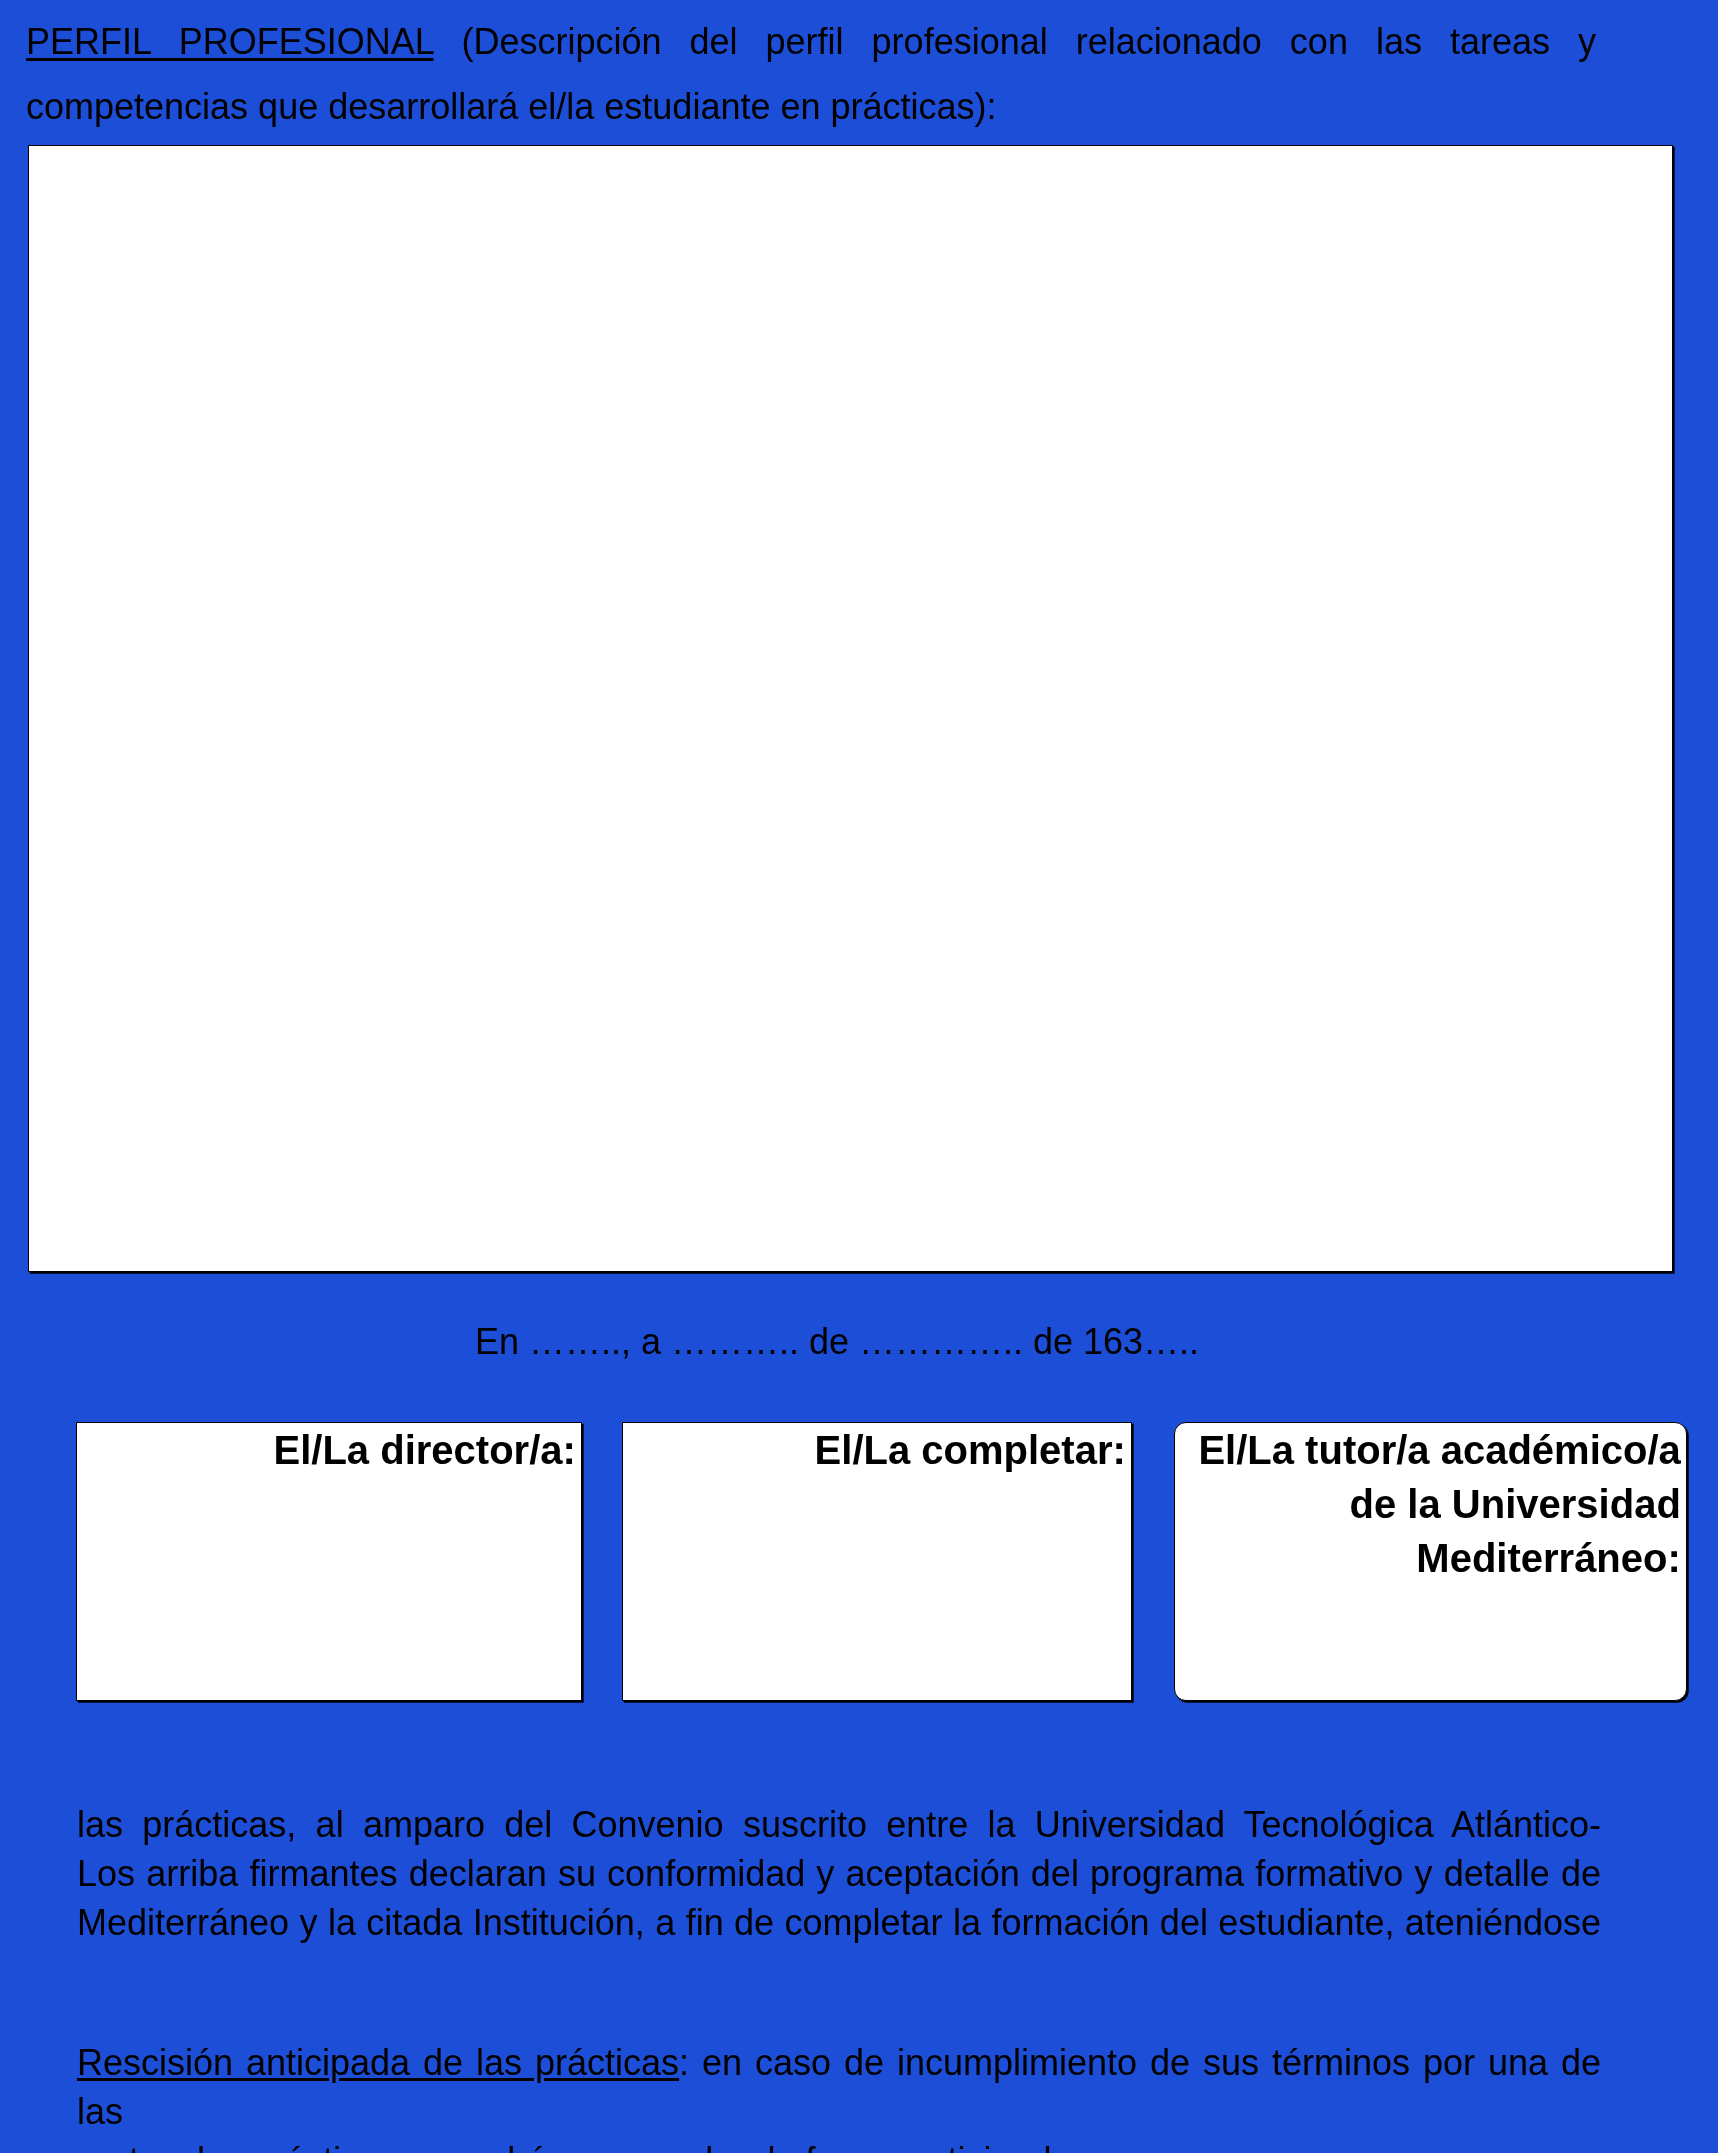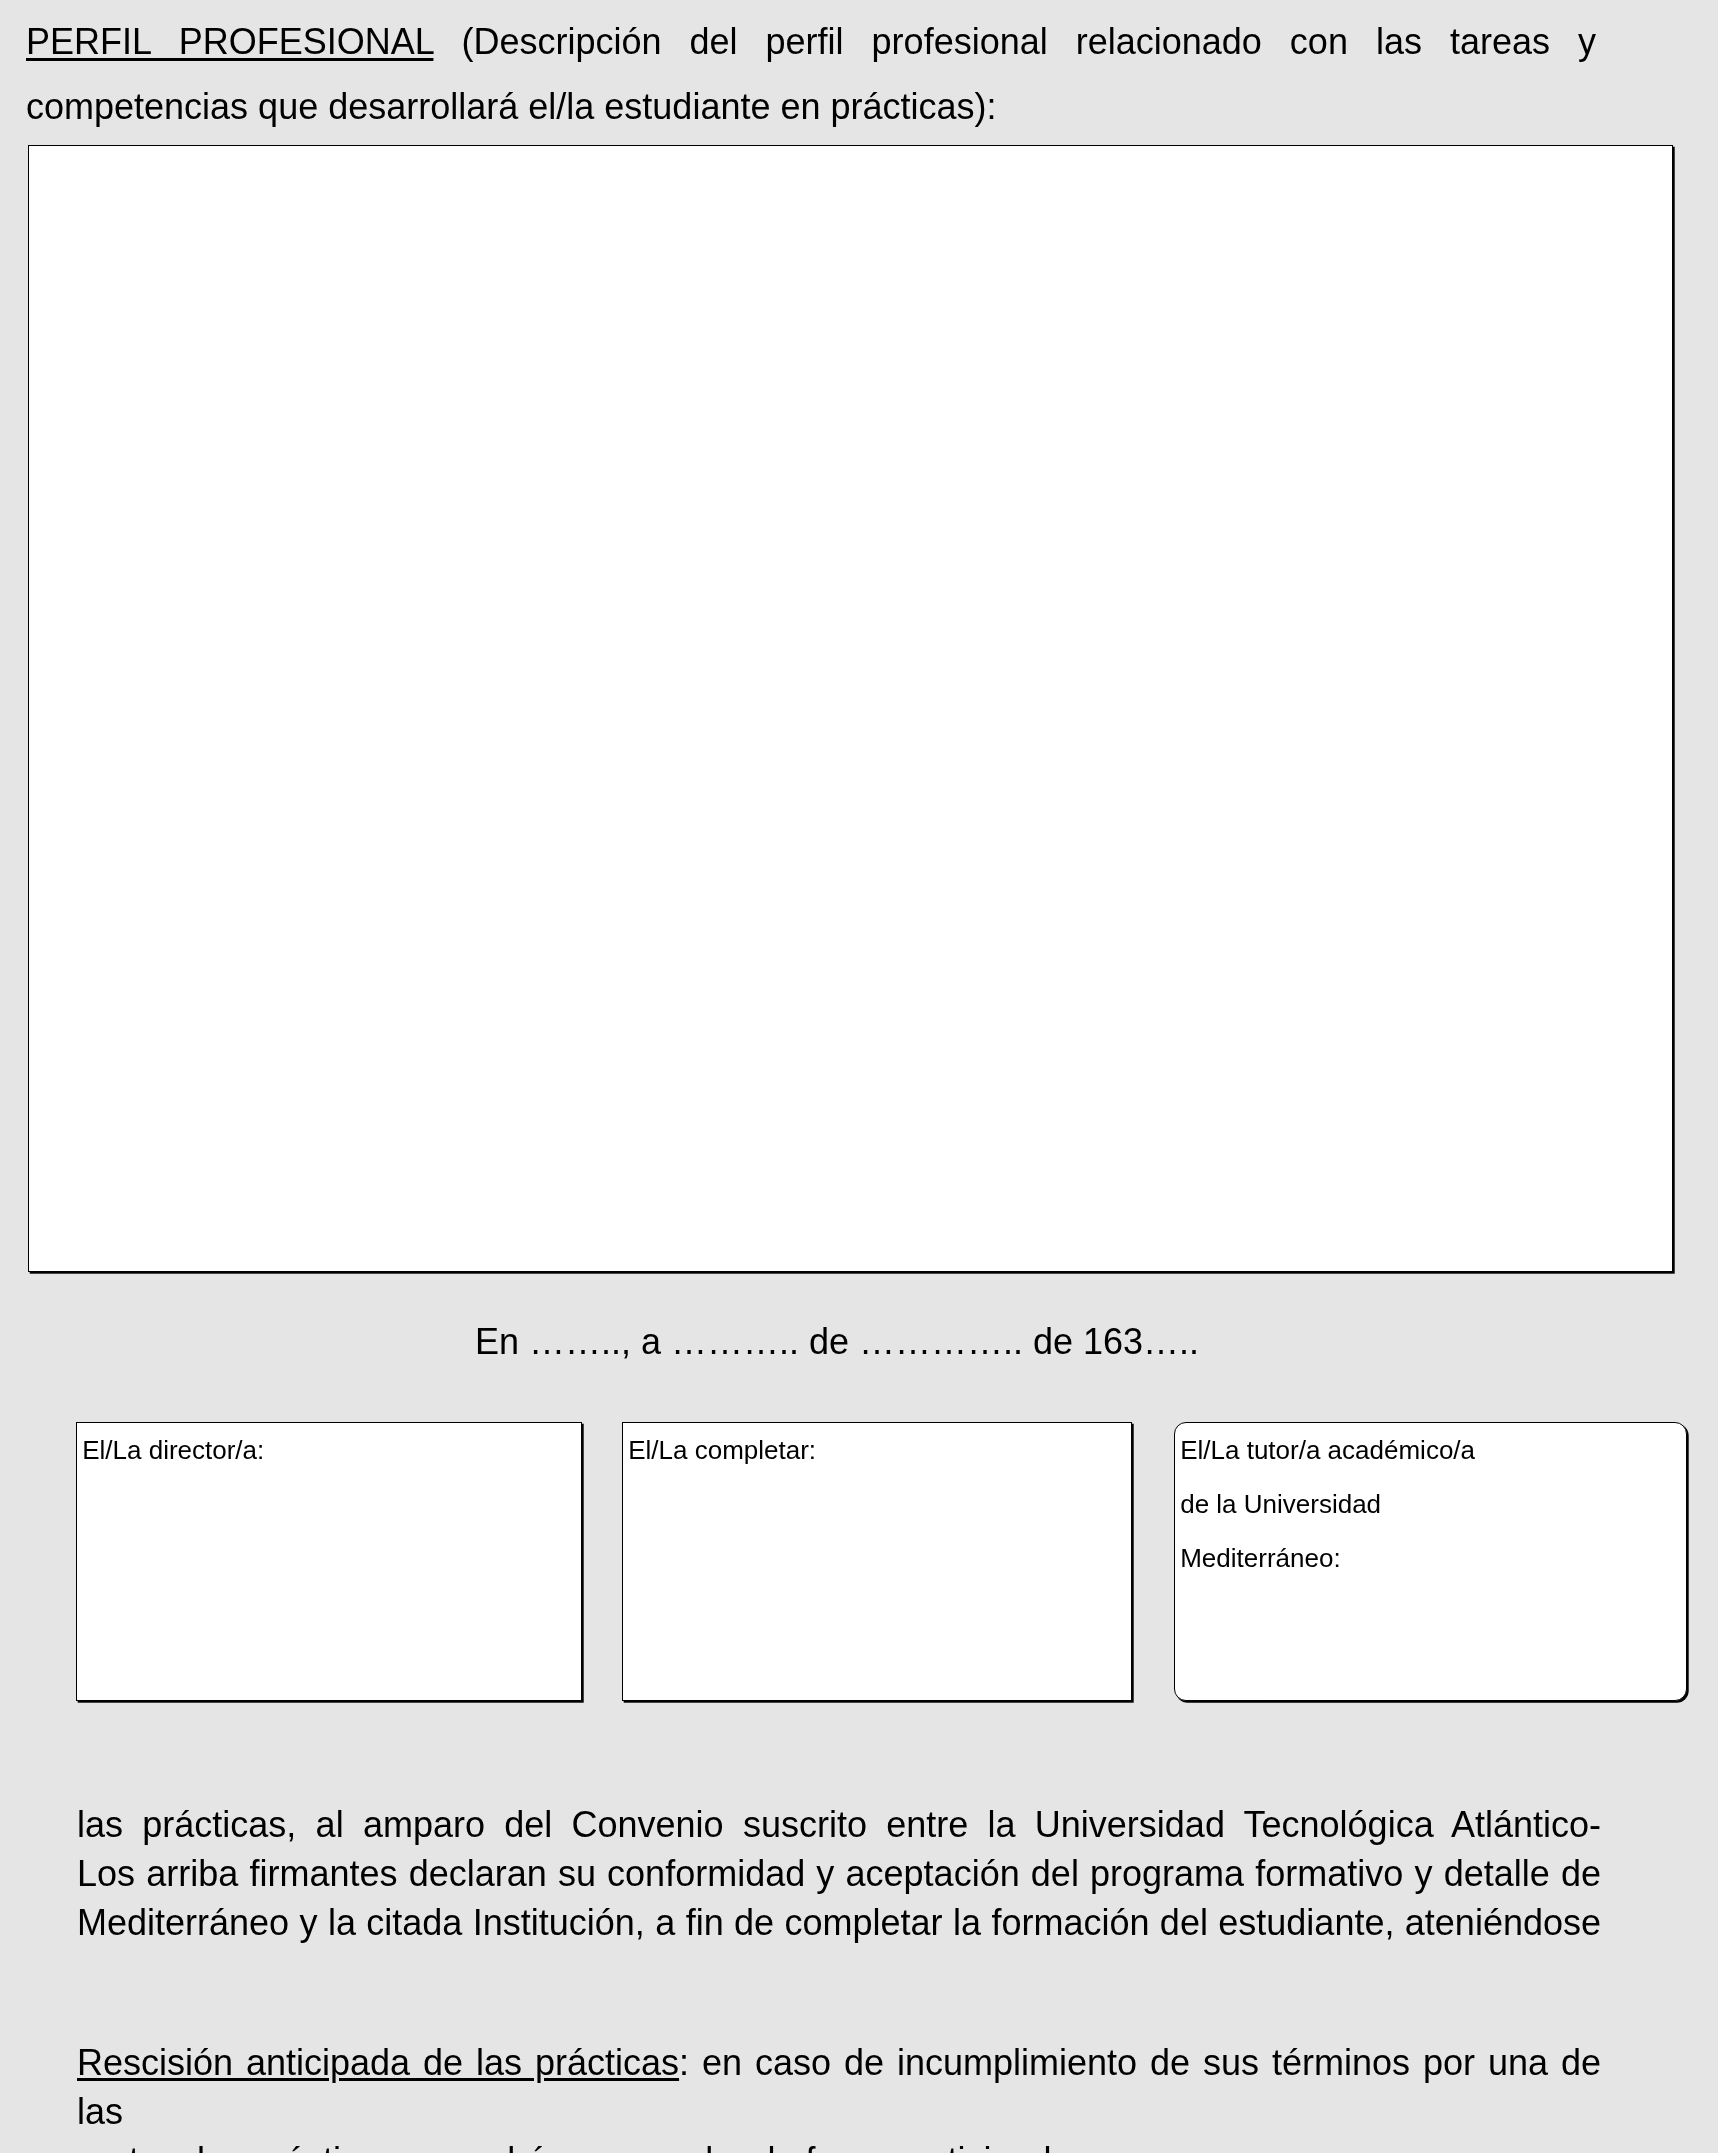--- a/index.html
+++ b/index.html
@@ -1,20 +1,20 @@
 <!DOCTYPE html>
 <html style="font-size:13.8px"><head>
 <meta charset="utf-8">
 <style>
   html, body { margin: 0; padding: 0; background: #ffffff; }
   .page {
     position: relative;
     width: 1718px;
     height: 2154px;
-    background: #e5e5e5;
+    background: #1d4ed8;
     color: #000000;
     font-family: "Liberation Sans", "DejaVu Sans", sans-serif;
     overflow: hidden;
   }
 
   
   .heading {
     position: absolute;
     left: 26px; top: 8.6px;
     width: 1570px;
@@ -57,24 +57,24 @@
     border: 1.7px solid #000000;
     box-shadow: 1.7px 1.7px 0 #000000;
     background: #ffffff;
   }
   .sig-box-1 { left: 76px;  width: 504px; }
   .sig-box-2 { left: 622px; width: 508px; }
   .sig-box-3 { left: 1174px; width: 511px; border-radius: 12px; }
   .sig-label {
     margin-top: -3.4px;
     padding: 3.4px 5.2px 0 5.2px;
-    font-weight: normal;
-    font-size: 26px;
+    font-weight: bold;
+    font-size: 40px;
     line-height: 54px;
-    text-align: left;
+    text-align: right;
   }
 
   
   .para {
     position: absolute;
     left: 77px;
     width: 1524px;
     font-size: 36px;
     line-height: 49px;
   }

